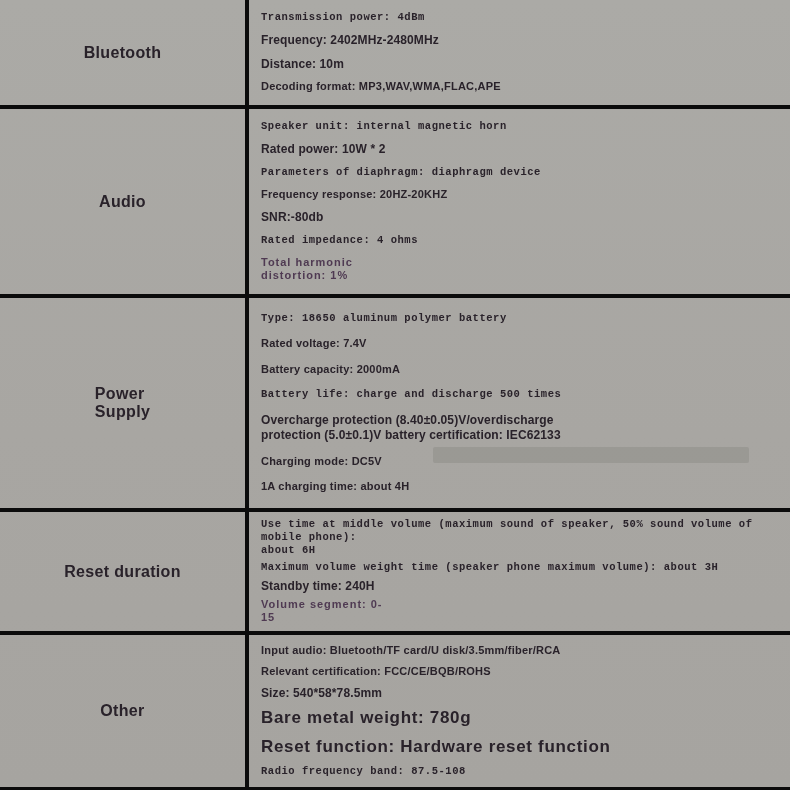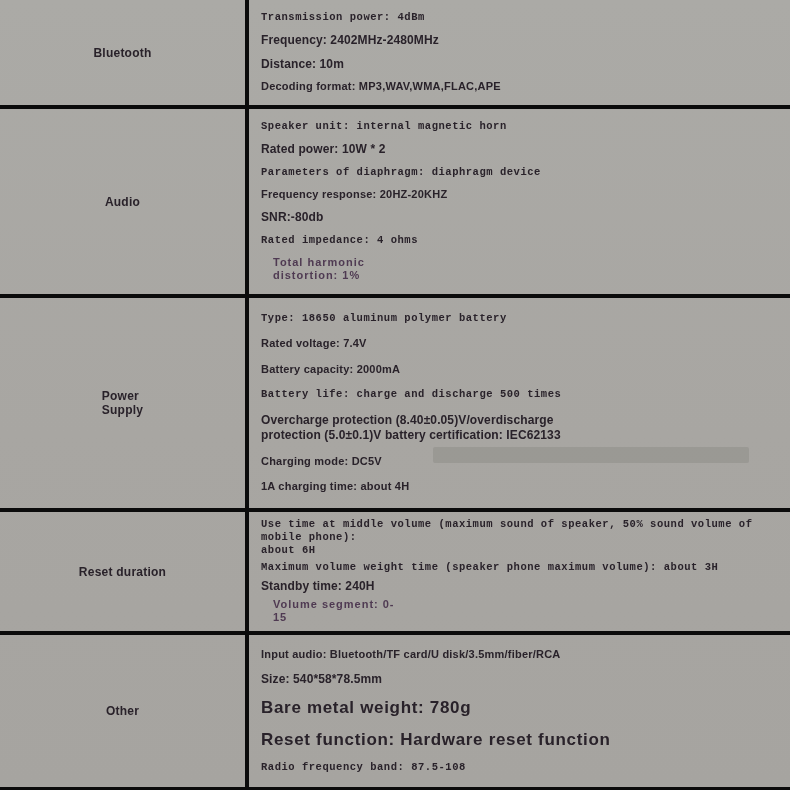--- a/index.html
+++ b/index.html
@@ -29,37 +29,37 @@
     box-sizing:content-box;
   }
   .row + .row{border-top:4px solid var(--border);}
   .cat-cell{
     flex:0 0 249px;width:249px;
     border-right:4px solid var(--border);
     display:flex;align-items:center;justify-content:center;
     box-sizing:border-box;
   }
   .cat{
-    font-size:12px;
+    font-size:16px;
     letter-spacing:0.02em;
     white-space:pre-line;
     text-align:left;
   }
   .spec-cell{
     flex:1 1 auto;
     display:flex;flex-direction:column;justify-content:space-evenly;
     padding:2px 14px 2px 12px;
     position:relative;
   }
   .spec{white-space:pre-line;line-height:1.22;}
   .sm {font-size:10.5px;letter-spacing:0.05em;font-family:Liberation Mono, monospace;}
   .smd{font-size:17px;letter-spacing:0.04em;}
   .md {font-size:11px;letter-spacing:0.02em;}
   .lg {font-size:12px;letter-spacing:0.01em;}
-  .purple{color:var(--purple);letter-spacing:0.09em;margin-left:12px;}
+  .purple{color:var(--purple);letter-spacing:0.09em;}
   .shade-band{
     position:absolute;
     background:rgba(40,35,32,0.10);
     border-radius:2px;
     pointer-events:none;
   }
 </style>
 </head>
 <body>
 
@@ -120,20 +120,21 @@
           <div class="spec md purple">Volume segment: 0-
 15</div>
         </div>
       </div>
       <div class="row" style="height: 152px;">
         <div class="cat-cell">
           <span class="cat">Other</span>
         </div>
         <div class="spec-cell">
           <div class="spec md">Input audio: Bluetooth/TF card/U disk/3.5mm/fiber/RCA</div>
+          <div class="spec md">Relevant certification: FCC/CE/BQB/ROHS</div>
           <div class="spec lg">Size: 540*58*78.5mm</div>
           <div class="spec smd">Bare metal weight: 780g</div>
           <div class="spec smd">Reset function: Hardware reset function</div>
           <div class="spec sm">Radio frequency band: 87.5-108</div>
         </div>
       </div>
     </div>
 </div>
 
 </body></html>

